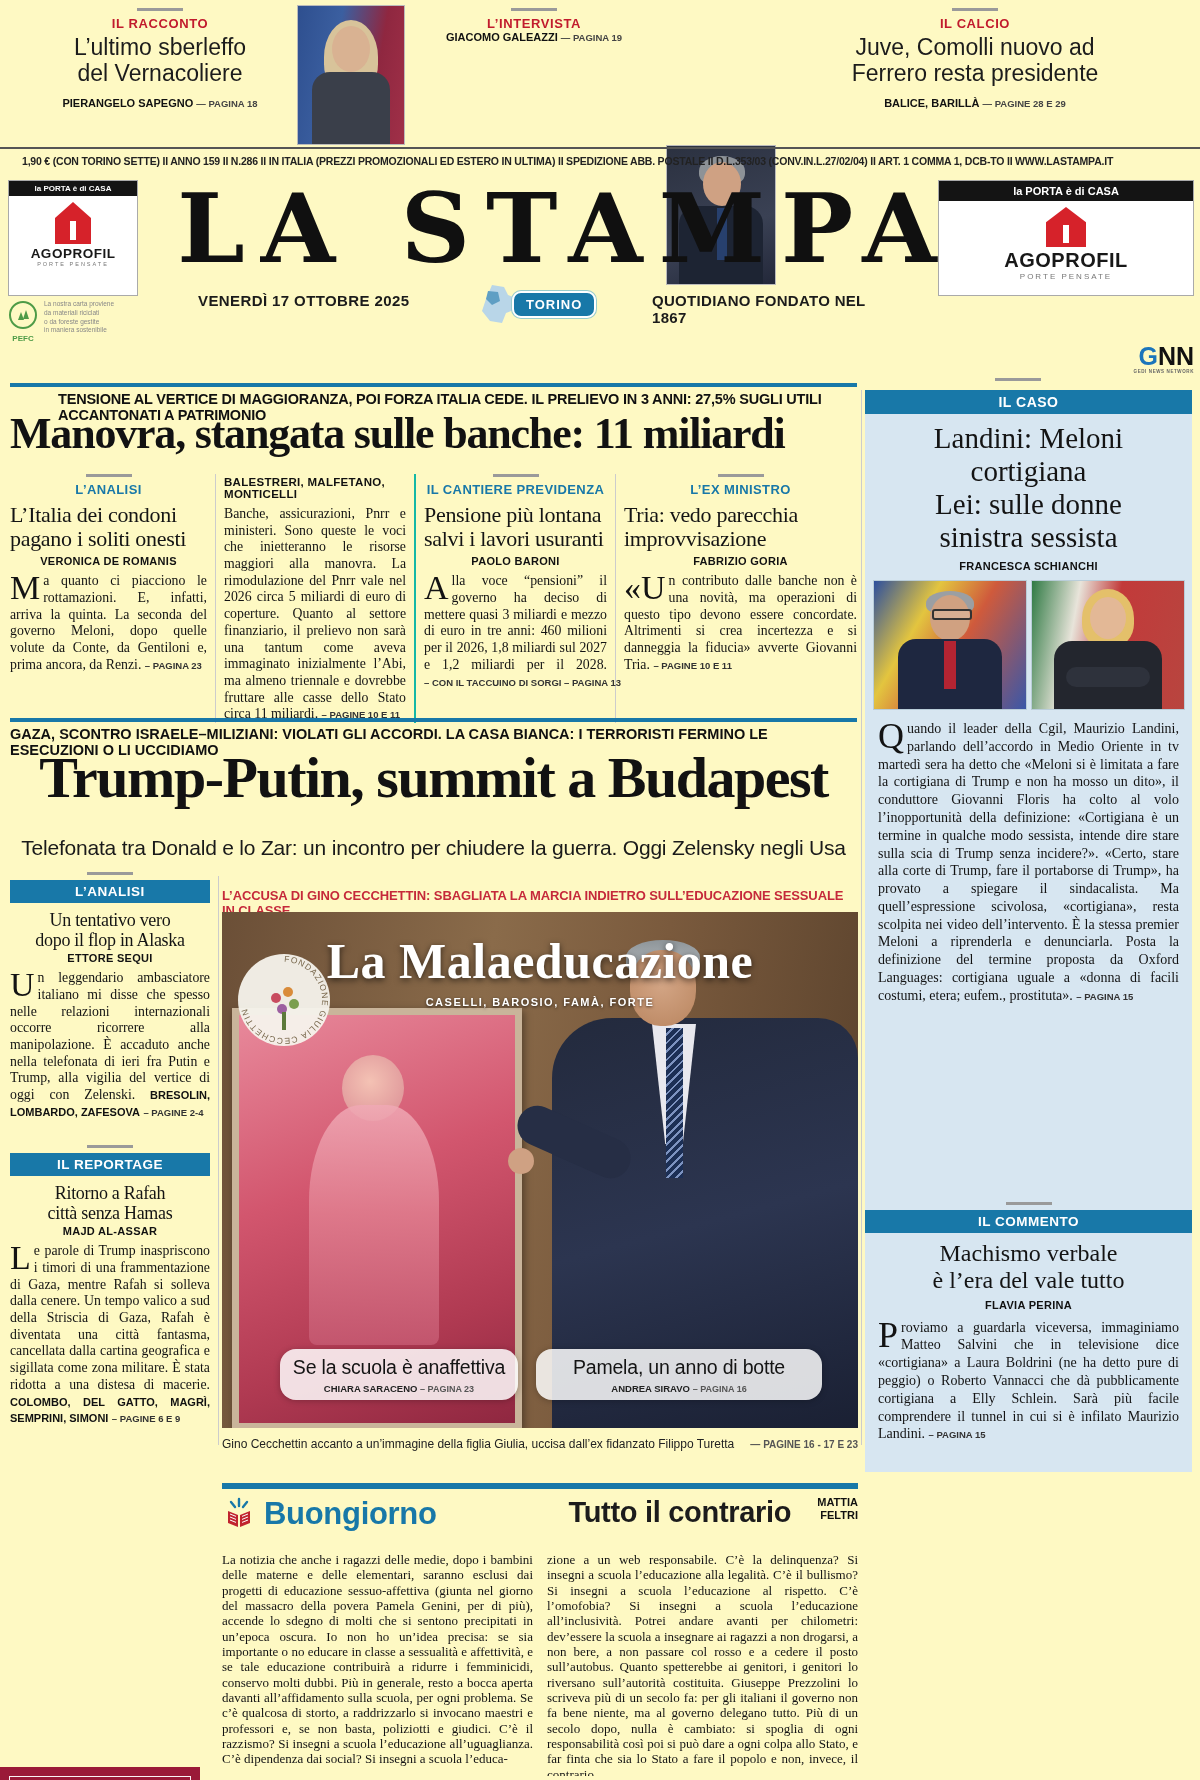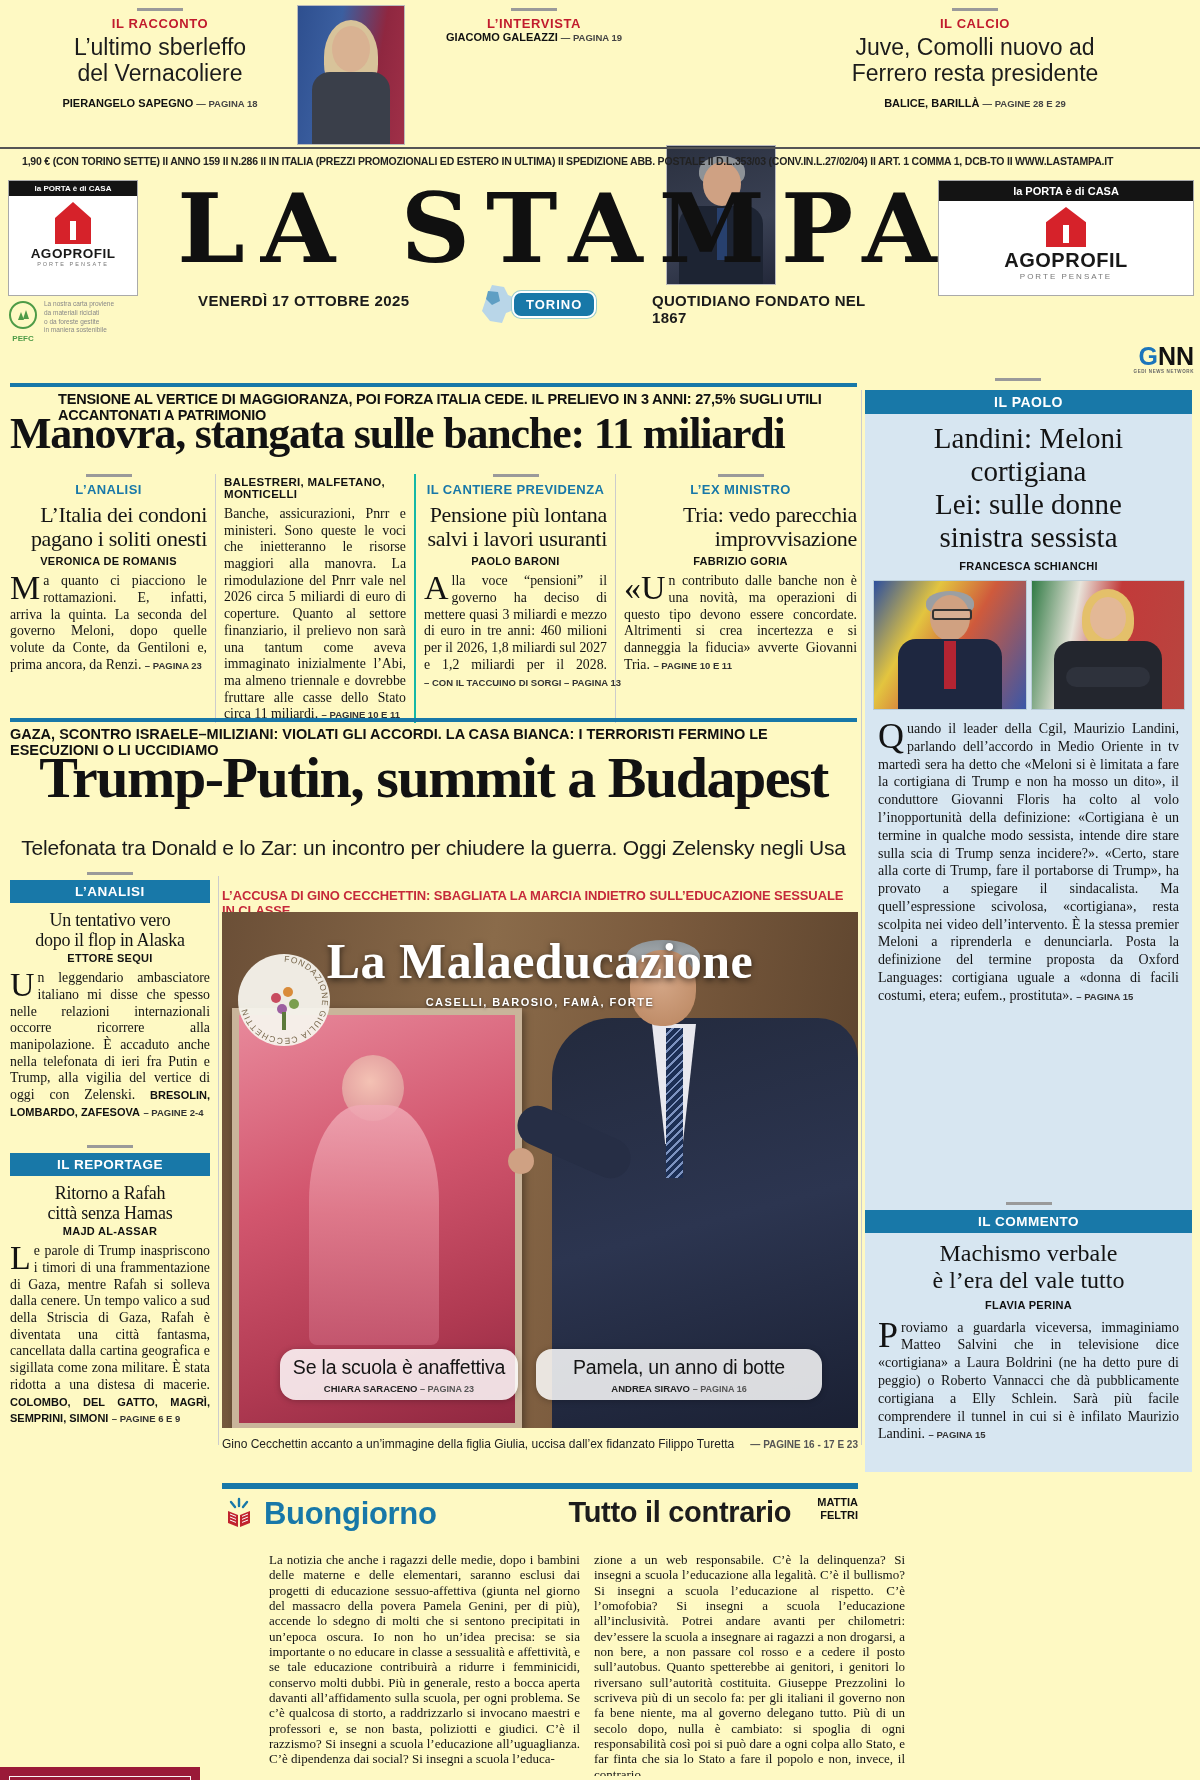--- a/index.html
+++ b/index.html
@@ -6,21 +6,21 @@
   .page{position:relative;width:1200px;height:1780px;background:#fef9c3;overflow:hidden;
         font-family:"Liberation Sans",sans-serif;color:#111;}
   .abs{position:absolute;}
   .pre{white-space:pre-line;}
   .serif{font-family:"Liberation Serif","DejaVu Serif",serif;}
   .tick{height:3px;background:#9a9a9a;width:46px;margin:0 auto 5px;}
   .seclabel{color:#1878a8;font-weight:700;font-size:13px;letter-spacing:.4px;text-align:center;}
   .secbar{background:#1878a8;color:#fff;font-weight:700;font-size:14px;letter-spacing:.5px;
           text-align:center;padding:4px 0;}
   .redlabel{color:#c11b2d;font-weight:700;font-size:13px;letter-spacing:.6px;text-align:center;}
-  .colhead{font-family:"Liberation Serif",serif;font-size:22px;line-height:1.1;text-align:right;
+  .colhead{font-family:"Liberation Serif",serif;font-size:22px;line-height:1.1;text-align:left;
            letter-spacing:-.3px;color:#141414;white-space:pre-line;margin:6px 0 4px;}
   .byline{font-weight:700;font-size:11px;letter-spacing:.3px;text-align:center;color:#111;margin:2px 0 6px;}
   .body{font-family:"Liberation Serif",serif;font-size:13.8px;line-height:1.21;text-align:justify;color:#131313;}
   .dc{float:left;font-family:"Liberation Serif",serif;font-size:34px;line-height:26px;padding:2px 3px 0 0;}
   .pg{font-family:"Liberation Sans",sans-serif;font-weight:700;font-size:9.5px;color:#333;white-space:nowrap;}
   .signers{font-family:"Liberation Sans",sans-serif;font-weight:700;font-size:11px;color:#111;}
   .teaser-title{font-size:23px;line-height:1.12;text-align:center;color:#1c1c1c;white-space:pre-line;margin:4px 0 10px;}
   .tz-by{font-weight:700;font-size:11px;text-align:center;color:#111;}
   .tz-by .pg{font-weight:700;color:#444;}
   
@@ -268,21 +268,21 @@
       <div class="b"><span>ANDREA SIRAVO</span> <span class="pg">– PAGINA 16</span></div>
     </div>
   </div>
   <div class="abs" style="left:222px;top:1437px;width:636px;display:flex;justify-content:space-between;align-items:baseline;">
     <div style="font-size:12px;color:#222;">Gino Cecchettin accanto a un’immagine della figlia Giulia, uccisa dall’ex fidanzato Filippo Turetta</div>
     <div class="pg" style="font-size:10px;color:#555;">— PAGINE 16 - 17 E 23</div>
   </div>
 
   <div class="abs tick" style="left:995px;top:378px;margin:0;"></div>
   <div class="abs bluebox" style="left:865px;top:390px;width:327px;height:1082px;overflow:hidden;">
-    <div class="secbar" style="font-size:14px;">IL PAOLO</div>
+    <div class="secbar" style="font-size:14px;">IL CASO</div>
     <div class="casohead">Landini: Meloni
 cortigiana
 Lei: sulle donne
 sinistra sessista</div>
     <div class="byline" style="margin-top:4px;">FRANCESCA SCHIANCHI</div>
     <div style="display:flex;gap:4px;justify-content:center;margin:8px 0 10px;">
       <div class="sideph" style="width:152px;height:128px;background:linear-gradient(120deg,#2d4f9e 0%,#e3c53f 30%,#cf5a3c 55%,#3a57a8 100%);">
         <div class="hair" style="left:52px;top:10px;width:48px;height:24px;background:#9b9fa3;"></div>
         <div class="head-sh" style="left:56px;top:14px;width:40px;height:46px;background:#d0a181;"></div>
         <div class="abs" style="left:58px;top:28px;width:36px;height:7px;border:2px solid #333;border-radius:3px;background:rgba(255,255,255,.15);"></div>
@@ -316,21 +316,21 @@
           <path d="M28 14 L18 18 L18 30 L28 26 Z" fill="#c0242e"></path>
         <path d="M8 17 L14 19.4 M8 20 L14 22.4 M8 23 L14 25.4 M26 17 L20 19.4 M26 20 L20 22.4 M26 23 L20 25.4" stroke="#fff" stroke-width="1"></path>
         <path d="M17 2 L17 9 M9 5 L13 10 M25 5 L21 10" stroke="#1878a8" stroke-width="2.4" stroke-linecap="round"></path>
       </svg>
       <div class="bg-title">Buongiorno</div>
     </div>
     <div class="bg-art" style="margin-left:auto;margin-right:26px;">Tutto il contrario</div>
     <div class="bg-author pre">MATTIA
 FELTRI</div>
   </div>
-  <div class="abs" style="left:222px;top:1552px;width:636px;height:224px;display:flex;gap:14px;overflow:hidden;margin-left:47px;">
+  <div class="abs" style="left:222px;top:1552px;width:636px;height:224px;display:flex;gap:14px;overflow:hidden;">
     <div class="bg-col" style="width:311px;">La notizia che anche i ragazzi delle medie, dopo i bambini delle materne e delle elementari, saranno esclusi dai progetti di educazione sessuo-affettiva (giunta nel giorno del massacro della povera Pamela Genini, per di più), accende lo sdegno di molti che si sentono precipitati in un’epoca oscura. Io non ho un’idea precisa: se sia importante o no educare in classe a sessualità e affettività, e se tale educazione contribuirà a ridurre i femminicidi, conservo molti dubbi. Più in generale, resto a bocca aperta davanti all’affidamento sulla scuola, per ogni problema. Se c’è qualcosa di storto, a raddrizzarlo si invocano maestri e professori e, se non basta, poliziotti e giudici. C’è il razzismo? Si insegni a scuola l’educazione all’uguaglianza. C’è dipendenza dai social? Si insegni a scuola l’educa-</div>
     <div class="bg-col" style="width:311px;">zione a un web responsabile. C’è la delinquenza? Si insegni a scuola l’educazione alla legalità. C’è il bullismo? Si insegni a scuola l’educazione al rispetto. C’è l’omofobia? Si insegni a scuola l’educazione all’inclusività. Potrei andare avanti per chilometri: dev’essere la scuola a insegnare ai ragazzi a non drogarsi, a non bere, a non passare col rosso e a cedere il posto sull’autobus. Quanto spetterebbe ai genitori, i genitori lo riversano sull’autorità costituita. Giuseppe Prezzolini lo scriveva più di un secolo fa: per gli italiani il governo non fa bene niente, ma al governo delegano tutto. Più di un secolo dopo, nulla è cambiato: si spoglia di ogni responsabilità così poi si può dare a ogni colpa allo Stato, e far finta che sia lo Stato a fare il popolo e non, invece, il contrario. —</div>
   </div>
 
   <div class="abs bank" style="left:0;top:1487px;width:200px;height:293px;">
     <div class="frame2"></div>
 
   </div>
 
 </div>

